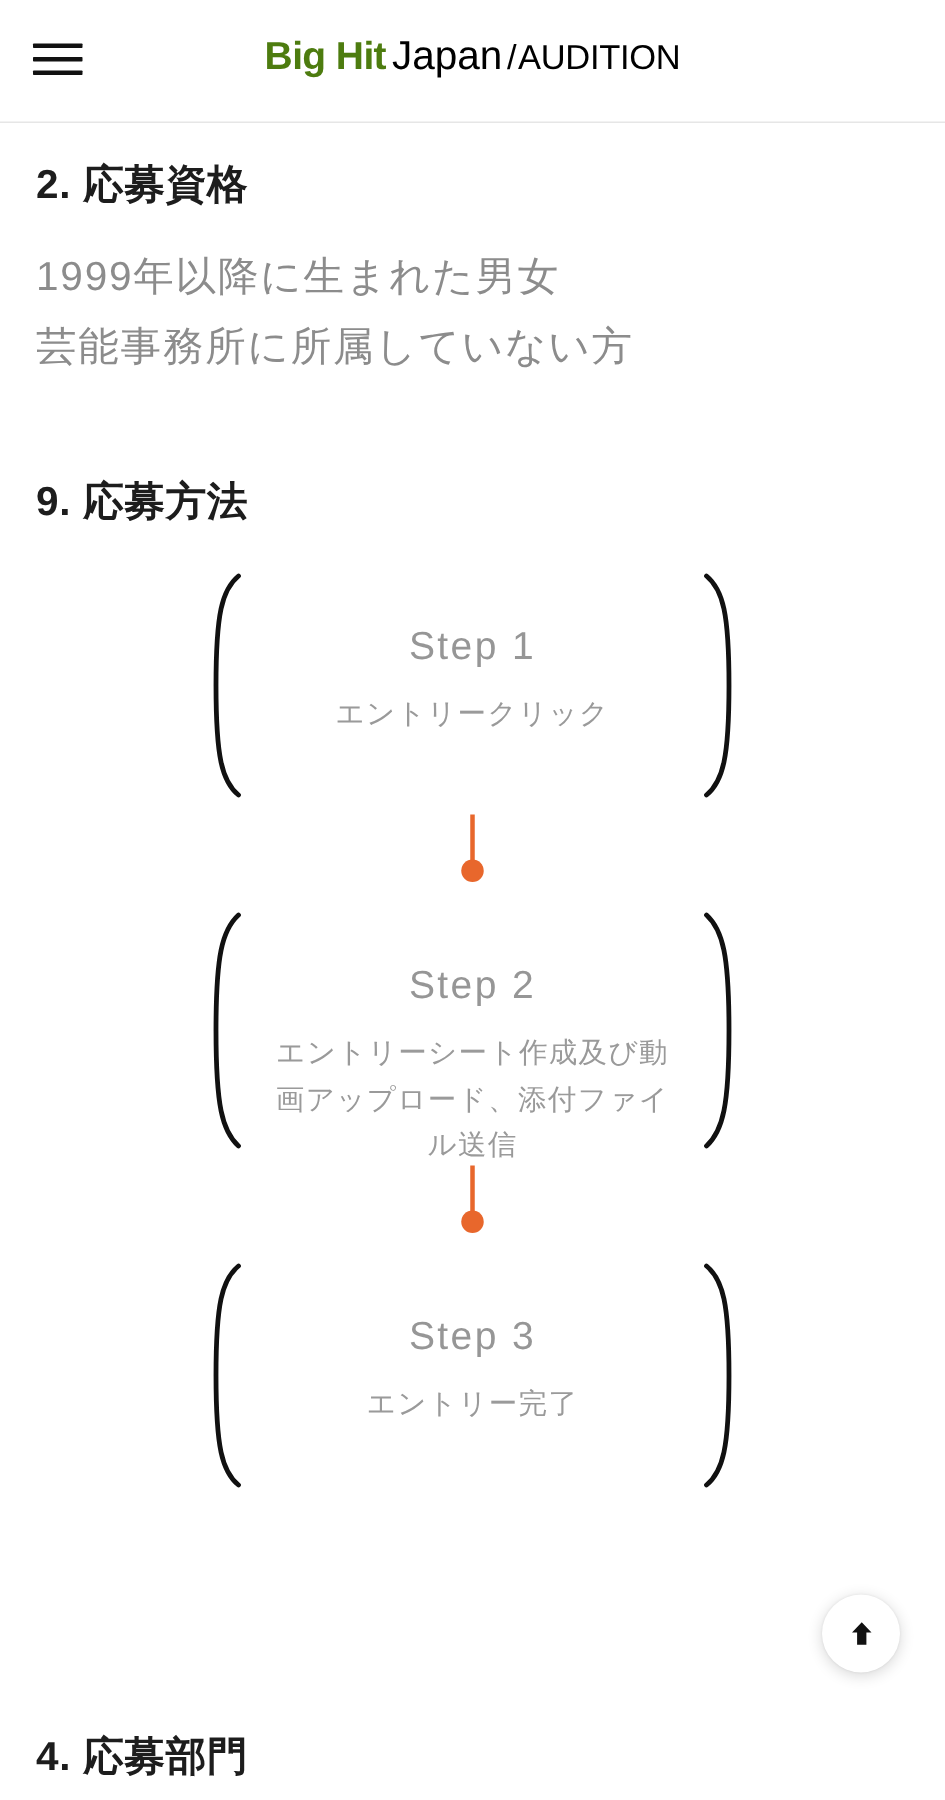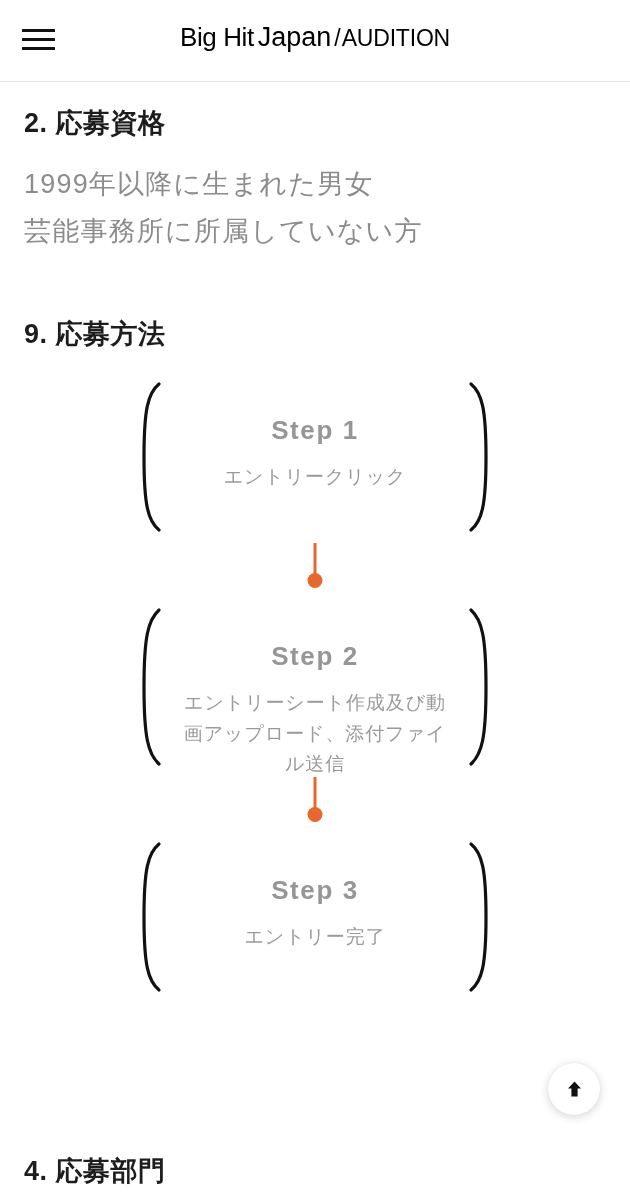--- a/index.html
+++ b/index.html
@@ -48,22 +48,22 @@
     position: absolute;
     left: 0;
     right: 0;
     top: 24px;
     text-align: center;
     white-space: nowrap;
     line-height: 1;
   }
   .logo-big {
     font-size: 26px;
-    font-weight: normal;
-    color: #000000;
+    font-weight: bold;
+    color: #4d7c0f;
     letter-spacing: -0.4px;
   }
   .logo-japan {
     font-size: 27px;
     font-weight: 400;
     color: #000000;
     letter-spacing: 0px;
     margin-left: 4px;
   }
   .logo-slash {
@@ -124,21 +124,21 @@
     bottom: 0;
     width: 26px;
     pointer-events: none;
   }
   .bracket svg { display: block; width: 100%; height: 100%; }
   .bracket-left  { left: -12px; }
   .bracket-right { right: -12px; }
 
   .step-title {
     font-size: 26px;
-    font-weight: bold;
+    font-weight: normal;
     color: #969696;
     letter-spacing: 1.6px;
     line-height: 1.2;
     margin: 0;
     padding: 18px 0 0 0;
     text-align: center;
   }
   .step-desc {
     font-size: 19px;
     color: #9a9a9a;

